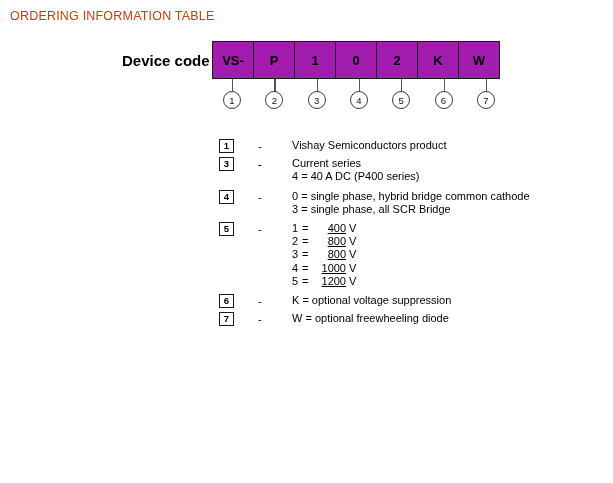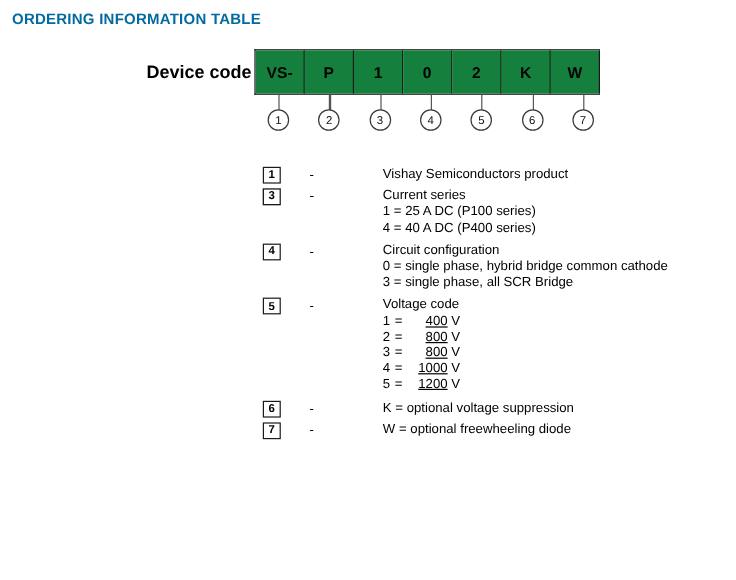--- a/index.html
+++ b/index.html
@@ -15,23 +15,23 @@
     color: #000000;
     overflow: hidden;
   }
 
   
   #page-title {
     position: absolute;
     left: 10px;
     top: 9px;
     font-size: 12.5px;
-    font-weight: bold;
+    font-weight: normal;
     letter-spacing: 0.2px;
-    color: #0369a1;
+    color: #c2410c;
     white-space: nowrap;
   }
 
   
   #devicecode-label {
     position: absolute;
     left: 122px;
     top: 52px;
     font-size: 15px;
     font-weight: bold;
@@ -50,21 +50,21 @@
   .code-cell {
     width: 41px;
     height: 36px;
     border-right: 1.6px solid #1a1a1a;
     display: flex;
     align-items: center;
     justify-content: center;
     font-size: 13px;
     font-weight: bold;
     box-sizing: border-box;
-    background: #15803d;
+    background: #a21caf;
   }
 
   
   #callout-row {
     position: absolute;
     left: 212px;
     top: 79px;
     width: 297px;
     height: 38px;
   }
@@ -129,21 +129,21 @@
     line-height: 1;
   }
   .dash {
     position: absolute;
     left: 39px;
     top: 1px;
     font-size: 11px;
     line-height: 13px;
   }
   .entry-body {
-    margin-left: 100px;
+    margin-left: 73px;
     font-size: 11px;
     line-height: 13.2px;
   }
   .entry-title { white-space: nowrap; }
   .sub-line { white-space: nowrap; }
 
   
   .v-row {
     display: flex;
     white-space: nowrap;
@@ -215,38 +215,35 @@
     </div>
     <div class="legend-entry tight">
       <div class="num-box">2</div>
       <div class="dash">-</div>
     </div>
     <div class="legend-entry">
       <div class="num-box">3</div>
       <div class="dash">-</div>
       <div class="entry-body">
         <div class="entry-title">Current series</div>
-        <div class="sub-line">1 = 25 A DC (P100 series)</div>
         <div class="sub-line">4 = 40 A DC (P400 series)</div>
       </div>
     </div>
     <div class="legend-entry">
       <div class="num-box">4</div>
       <div class="dash">-</div>
       <div class="entry-body">
-        <div class="entry-title">Circuit configuration</div>
         <div class="sub-line">0 = single phase, hybrid bridge common cathode</div>
         <div class="sub-line">3 = single phase, all SCR Bridge</div>
       </div>
     </div>
     <div class="legend-entry">
       <div class="num-box">5</div>
       <div class="dash">-</div>
       <div class="entry-body">
-        <div class="entry-title">Voltage code</div>
         <div class="v-row">
           <span class="v-key">1</span>
           <span class="v-eq">=</span>
           <span class="v-val">400</span>
           <span class="v-unit">V</span>
         </div>
         <div class="v-row">
           <span class="v-key">2</span>
           <span class="v-eq">=</span>
           <span class="v-val">800</span>

